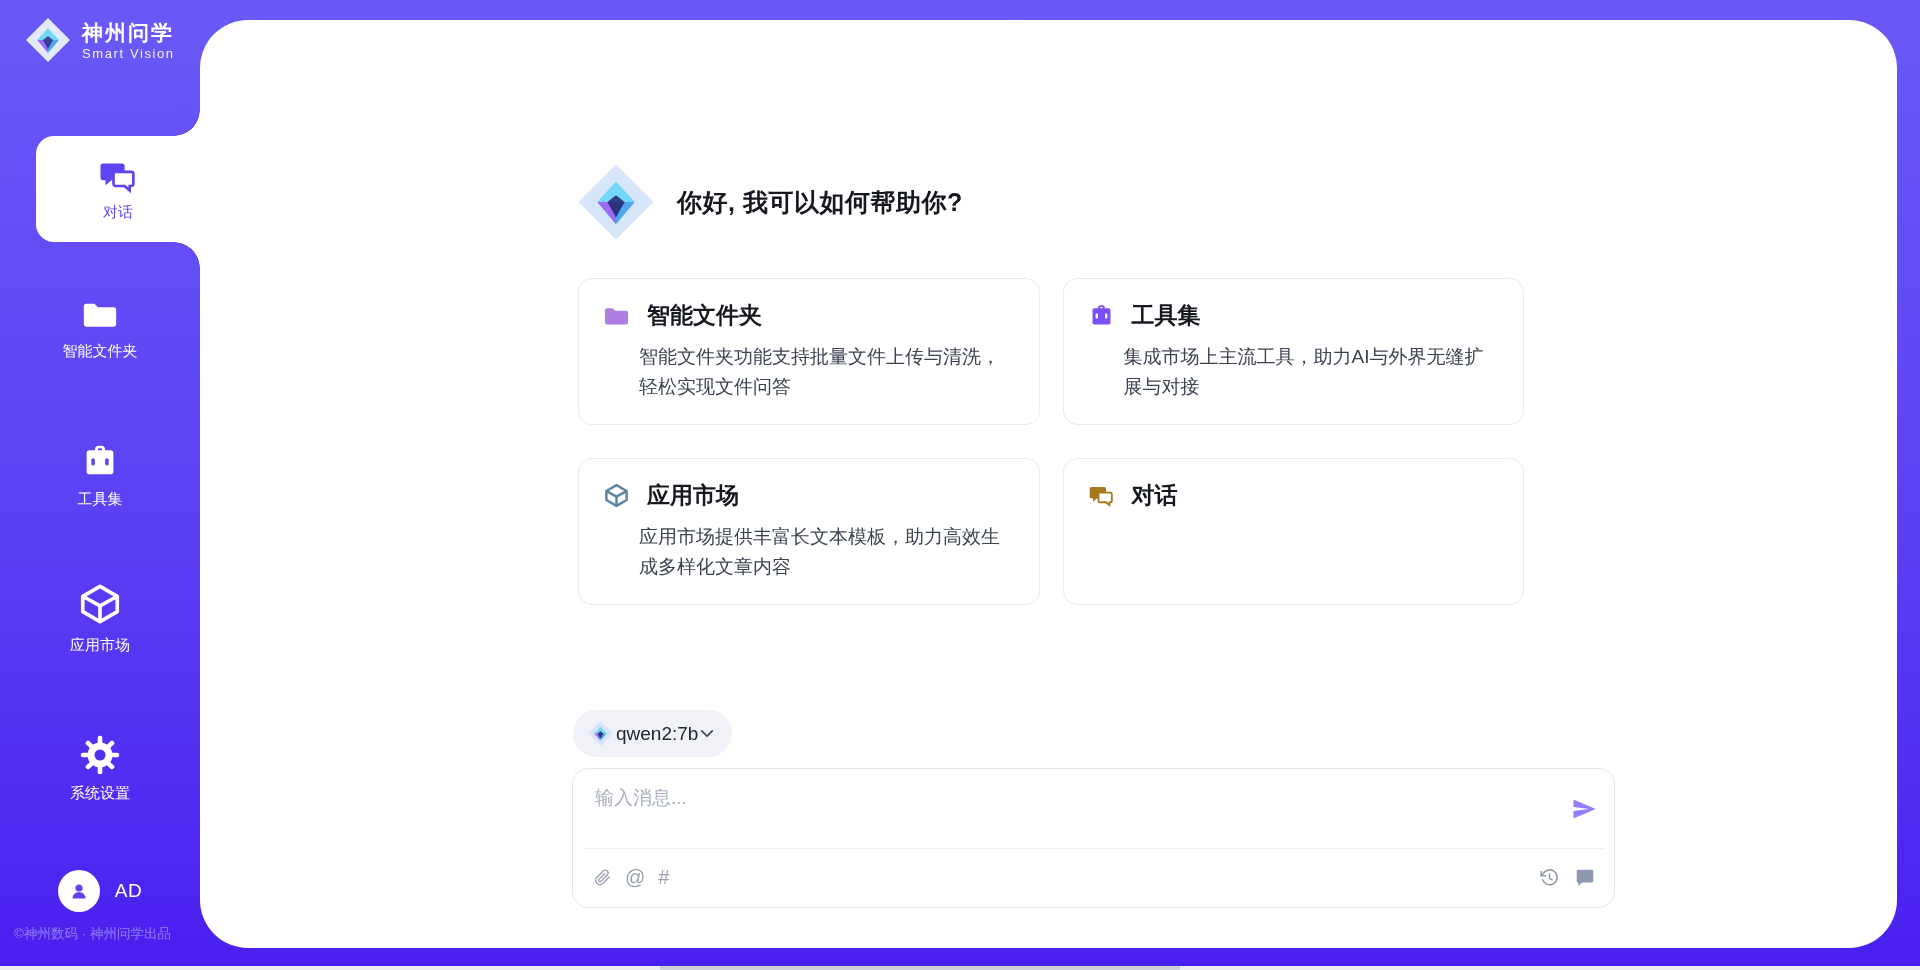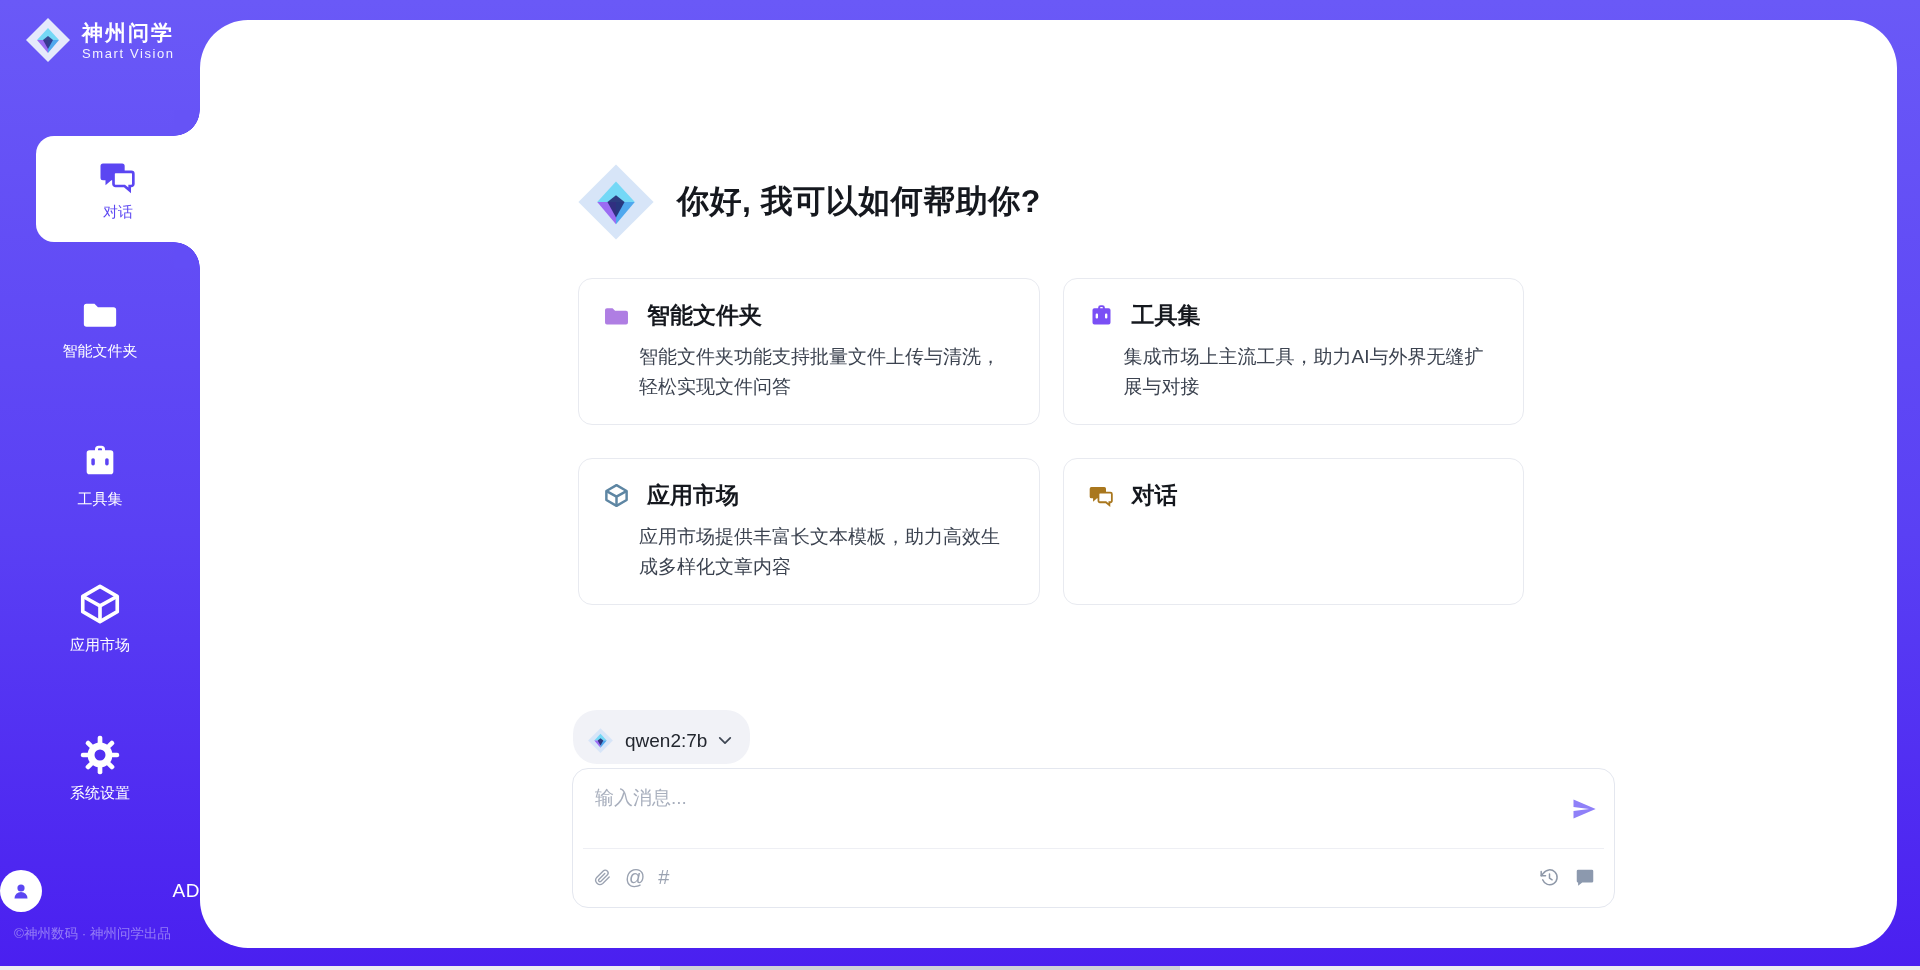--- a/index.html
+++ b/index.html
@@ -19,44 +19,44 @@
   .tab-active .nav-label{color:#5B46F2;}
   .fillet{position:absolute;left:174px;width:26px;height:26px;}
   .fillet.top{top:110px;background:radial-gradient(circle 26px at 0 0,#6653F6 98%,#fff 100%);}
   .fillet.bottom{top:242px;background:radial-gradient(circle 26px at 0 100%,#624DF6 98%,#fff 100%);}
   .nav-item{position:absolute;left:0;width:200px;display:flex;flex-direction:column;
     align-items:center;gap:9px;color:#fff;cursor:pointer;}
   .nav-label{font-size:15px;color:#fff;font-weight:500;}
   .nav-2{top:295px}.nav-3{top:441px}.nav-4{top:581px}.nav-5{top:735px}
   .nav-item .icon-toolbox{--cut:#5C43F4;}
   .user-row{position:absolute;left:0;top:870px;width:200px;display:flex;align-items:center;
-    justify-content:space-between;gap:15px;cursor:pointer;}
+    justify-content:center;gap:15px;cursor:pointer;}
   .avatar{width:42px;height:42px;border-radius:50%;background:#fff;display:grid;
     place-items:center;color:#5B46F2;}
   .user-name{color:#fff;font-size:19px;font-weight:500;letter-spacing:.5px;}
   .side-footer{position:absolute;left:14px;top:925px;color:rgba(255,255,255,.4);font-size:13.5px;}
   
   .greeting{position:absolute;left:575px;top:160px;display:flex;align-items:center;gap:20px;}
-  .greeting h1{margin:0;font-size:32px;font-weight:800;color:#15181E;letter-spacing:.5px;}
+  .greeting h1{margin:0;font-size:25px;font-weight:800;color:#15181E;letter-spacing:.5px;}
   
   .cards{position:absolute;left:578px;top:278px;width:946px;display:grid;
     grid-template-columns:1fr 1fr;gap:33px 23px;}
   .card{background:#fff;border:1px solid #E8EAF0;border-radius:14px;
     padding:21px 24px 22px;box-sizing:border-box;min-height:118px;cursor:pointer;}
   .card-head{display:flex;align-items:center;gap:17px;}
   .card-title{font-size:23px;font-weight:700;color:#15181E;}
   .card-desc{margin:11px 0 0 36px;font-size:19px;line-height:30px;color:#3C4350;}
   .icon-folder-c{color:#AF7EE3;}
   .icon-toolbox-c{color:#7A4FF5;--cut:#fff;}
   .icon-cube-c{color:#5E86A3;}
   .icon-chat-c{color:#A9771E;}
   
   .model-pill{position:absolute;left:573px;top:710px;height:47px;border-radius:24px;
-    background:#F1F2F7;display:inline-flex;align-items:center;gap:11px;
-    padding:7px 18px 0 14px;cursor:pointer;}
+    background:#F1F2F7;display:inline-flex;align-items:center;gap:2px;
+    padding:0 18px 0 14px;cursor:pointer;}
   .model-name{font-size:19px;color:#22262E;}
   .model-chevron{color:#3F4754;display:flex;}
   
   .composer{position:absolute;left:572px;top:768px;width:1043px;height:140px;background:#fff;
     border:1.5px solid #E4E7EF;border-radius:16px;box-sizing:border-box;}
   .composer textarea{position:absolute;left:20px;top:14px;width:840px;height:56px;border:none;
     outline:none;resize:none;font-size:19px;color:#333;background:transparent;
     font-family:"Liberation Sans","DejaVu Sans",sans-serif;}
   .composer textarea::placeholder{color:#A8AFBD;}
   .send-btn{position:absolute;right:16px;top:26px;width:28px;height:28px;color:#8F80F8;

